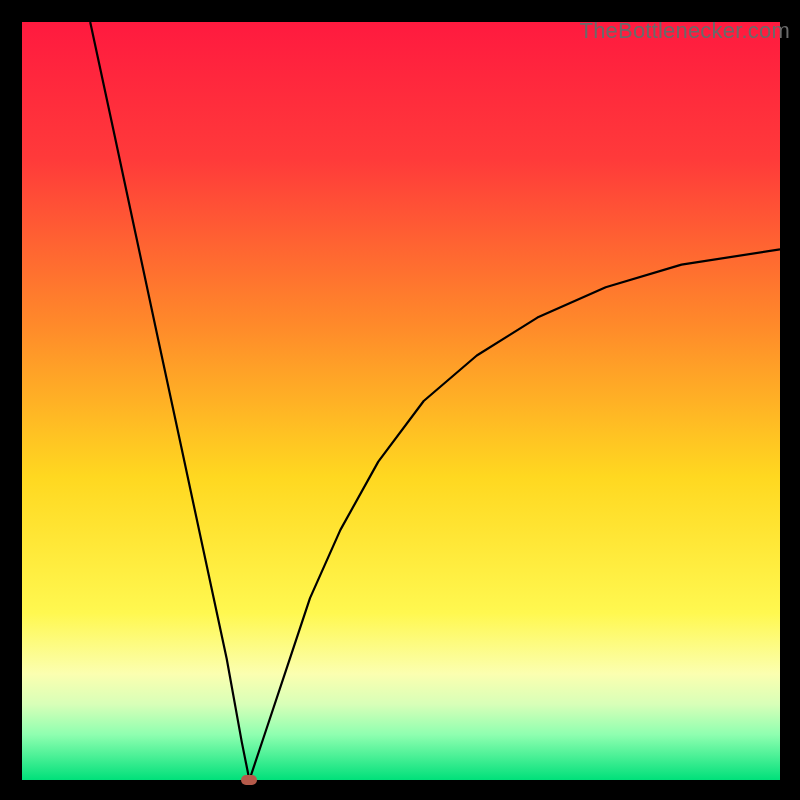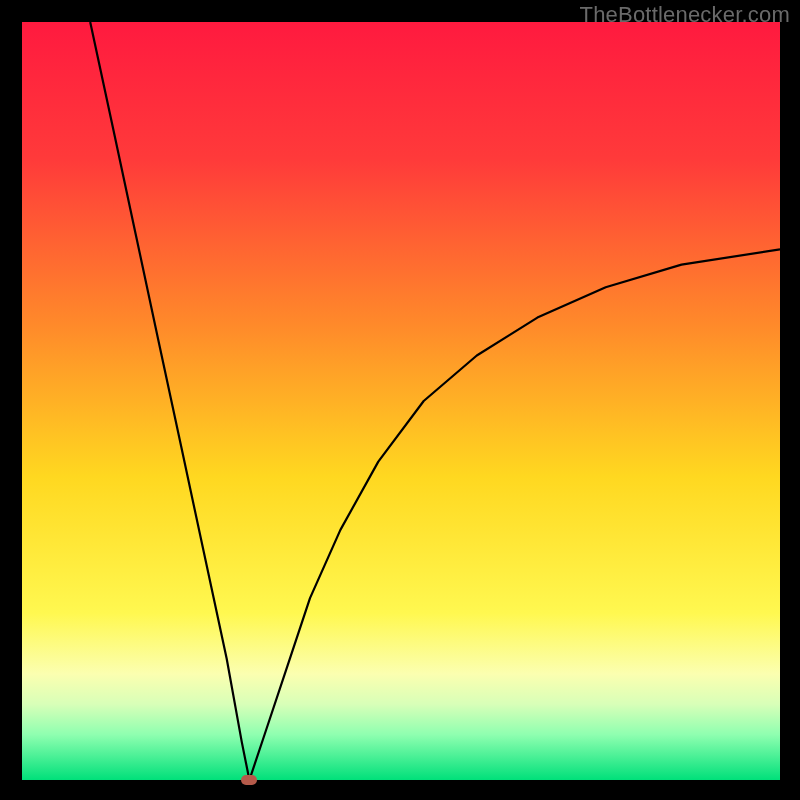--- a/index.html
+++ b/index.html
@@ -44,13 +44,13 @@
 <body>
 
 <div class="chart-frame" style="left: 22px; top: 22px; width: 758px; height: 758px;">
   <div class="gradient" style="background: linear-gradient(rgb(255, 26, 63) 0%, rgb(255, 58, 58) 18%, rgb(255, 138, 42) 40%, rgb(255, 216, 32) 60%, rgb(255, 248, 80) 78%, rgb(251, 255, 176) 86%, rgb(216, 255, 184) 90%, rgb(143, 255, 176) 94%, rgb(0, 224, 122) 100%);"></div>
   <svg class="curve" width="758" height="758" viewBox="0 0 758 758">
       <path d="M68.2 0.0 L91.0 106.1 L113.7 212.2 L136.4 318.4 L159.2 424.5 L181.9 530.6 L204.7 636.7 L219.8 720.1 L227.4 758.0 L227.4 758.0 L242.6 712.5 L265.3 644.3 L288.0 576.1 L318.4 507.9 L356.3 439.6 L401.7 379.0 L454.8 333.5 L515.4 295.6 L583.7 265.3 L659.5 242.6 L758.0 227.4" fill="none" stroke="#000000" stroke-width="2.2" stroke-linejoin="round"></path>
     </svg>
   <div class="marker" style="width: 16px; height: 10px; left: 219.4px; top: 753px; background: rgb(181, 90, 74);"></div>
 </div>
 
-<div class="watermark" style="right: 10px; top: 2px; color: rgb(106, 106, 106);">TheBottlenecker.com</div>
+<div class="watermark" style="right: 10px; top: 18px; color: rgb(106, 106, 106);">TheBottlenecker.com</div>
 
 </body></html>

